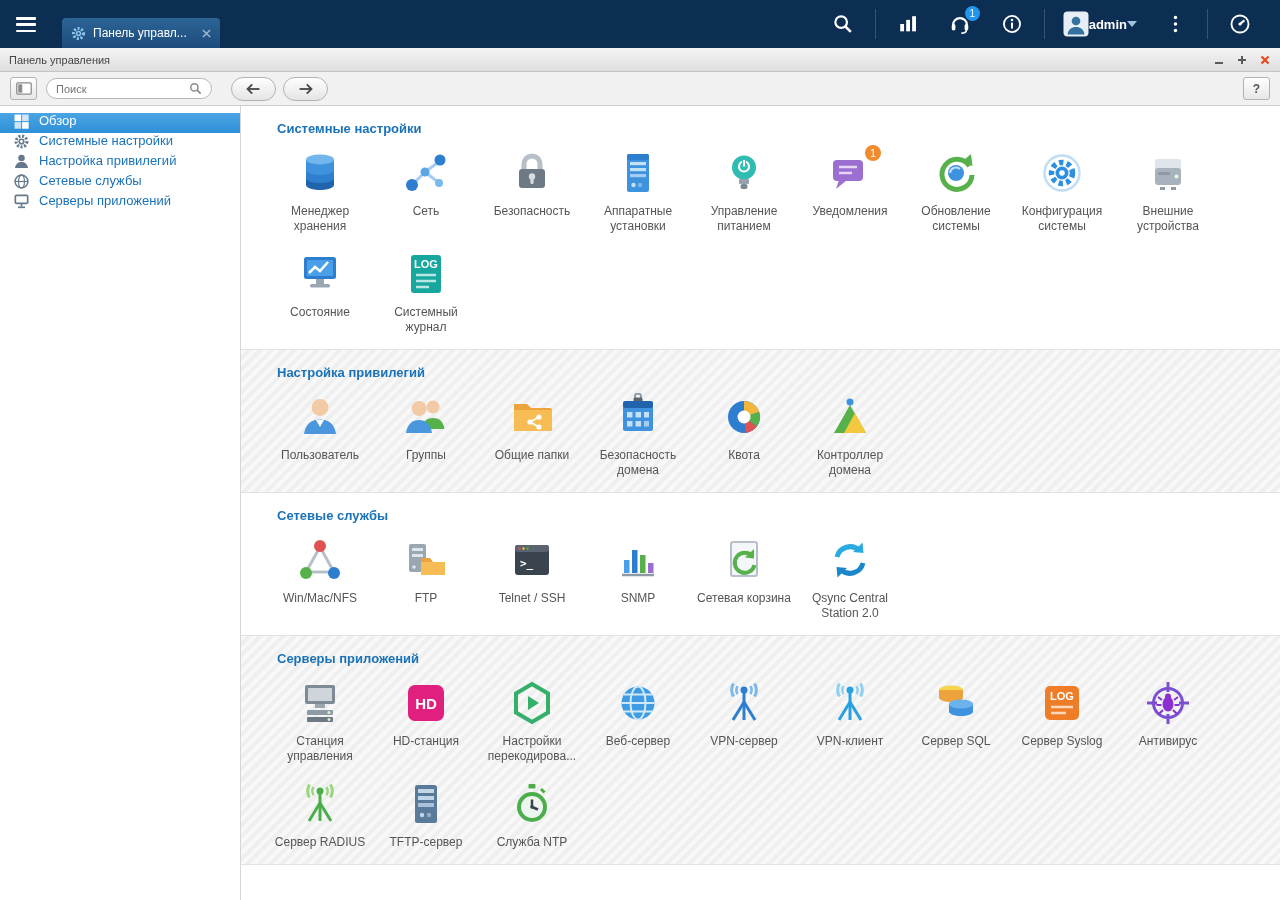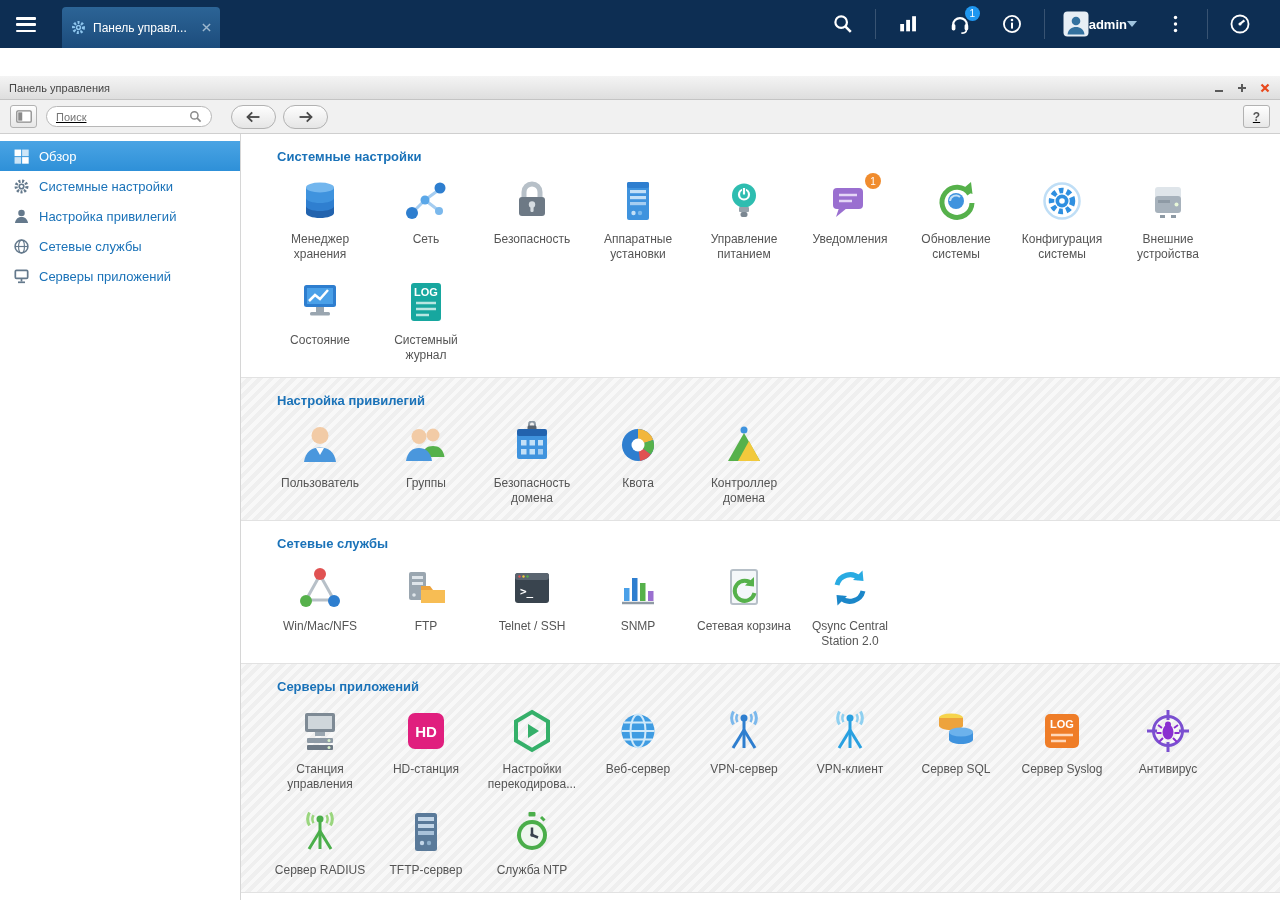--- a/index.html
+++ b/index.html
@@ -3,54 +3,54 @@
 <meta charset="utf-8">
 <style>
   *{margin:0;padding:0;box-sizing:border-box;}
   html,body{width:1280px;height:900px;overflow:hidden;background:#fff;font-family:"Liberation Sans",sans-serif;}
   .screen{width:1280px;height:900px;display:flex;flex-direction:column;}
 
   
   .topbar{height:48px;flex:0 0 48px;background:#0d2e53;display:flex;align-items:flex-end;color:#fff;}
   .hamburger{width:20px;height:15px;margin:0 0 16px 16px;display:flex;flex-direction:column;justify-content:space-between;cursor:pointer;}
   .hamburger span{display:block;height:2.5px;background:#fff;border-radius:1px;}
-  .tab{height:41px;margin-left:26px;width:158px;background:linear-gradient(#2c6496,#1c4c7c);border-radius:4px 4px 0 0;display:flex;align-items:center;padding:0 9px;gap:7px;cursor:pointer;}
+  .tab{height:30px;margin-left:26px;width:158px;background:linear-gradient(#2c6496,#1c4c7c);border-radius:4px 4px 0 0;display:flex;align-items:center;padding:0 9px;gap:7px;cursor:pointer;}
   .tab-icon{width:15px;height:15px;display:inline-flex;}
   .tab-label{flex:1;font-size:12px;color:#fff;white-space:nowrap;overflow:hidden;text-overflow:ellipsis;}
   .tab-close{width:9px;height:9px;display:inline-flex;cursor:pointer;}
   .topbar-right{margin-left:auto;display:flex;align-items:center;height:48px;padding-right:14px;}
   .tb-icon{width:26px;height:26px;margin:0 13px;display:flex;align-items:center;justify-content:center;position:relative;cursor:pointer;}
   .tb-divider{width:1px;height:30px;background:rgba(255,255,255,.18);margin:0 6px;}
   .tb-badge{position:absolute;top:-5px;right:-7px;min-width:15px;height:15px;padding:0 3px;border-radius:8px;background:#1f97f0;color:#fff;font-size:10px;display:flex;align-items:center;justify-content:center;}
   .user-chip{display:flex;align-items:center;margin:0 12px;cursor:pointer;}
   .avatar{width:26px;height:26px;display:inline-flex;}
   .user-name{font-size:13px;font-weight:bold;color:#fff;}
   .caret{display:inline-flex;}
 
   
-  .titlebar{height:24px;flex:0 0 24px;background:linear-gradient(#f4f4f4,#dedede);border-bottom:1px solid #c4c4c4;display:flex;align-items:center;padding:0 9px;margin-top:28px;}
+  .titlebar{height:24px;flex:0 0 24px;background:linear-gradient(#f4f4f4,#dedede);border-bottom:1px solid #c4c4c4;display:flex;align-items:center;padding:0 9px;}
   .win-title{font-size:11px;color:#444;}
   .win-controls{margin-left:auto;display:flex;align-items:center;gap:10px;}
   .win-btn{width:13px;height:13px;display:inline-flex;align-items:center;justify-content:center;cursor:pointer;}
 
   
-  .toolbar{height:34px;flex:0 0 34px;background:#f1f1f1;border-bottom:1px solid #cfcfcf;display:flex;align-items:center;padding:4px 10px;text-decoration:underline;}
+  .toolbar{height:34px;flex:0 0 34px;background:#f1f1f1;border-bottom:1px solid #cfcfcf;display:flex;align-items:center;padding:4px 10px;}
   .tool-btn{height:23px;border:1px solid #b2b2b2;border-radius:3px;background:linear-gradient(#fefefe,#e7e7e7);display:flex;align-items:center;justify-content:center;cursor:pointer;}
   .toggle{width:27px;margin-right:9px;}
   .search-box{width:166px;height:21px;border:1px solid #b7b7b7;border-radius:11px;background:#fff;display:flex;align-items:center;padding:0 9px;gap:4px;}
   .search-box input{border:none;outline:none;flex:1;min-width:0;font-size:11px;color:#333;background:transparent;font-family:"Liberation Sans",sans-serif;}
   .mag{display:inline-flex;}
   .nav-group{display:flex;gap:7px;margin-left:19px;}
   .nav-btn{width:45px;height:24px;border:1px solid #b2b2b2;border-radius:12px;background:linear-gradient(#fefefe,#e5e5e5);display:flex;align-items:center;justify-content:center;cursor:pointer;}
   .help{margin-left:auto;width:27px;font-size:12px;color:#555;font-weight:bold;}
 
   
   .body{flex:1;display:flex;overflow:hidden;background:#fff;}
   .sidebar{width:241px;flex:0 0 241px;border-right:1px solid #d6d6d6;padding-top:7px;background:#fff;}
-  .sb-item{height:30px;display:flex;align-items:center;gap:9px;padding-left:13px;font-size:13px;color:#1a72b8;cursor:pointer;}
+  .sb-item{height:20px;display:flex;align-items:flex-start;gap:9px;padding-left:13px;font-size:13px;color:#1a72b8;cursor:pointer;}
   .sb-item .sb-icon{width:17px;height:17px;display:inline-flex;color:#64798c;}
   .sb-item.active{background:linear-gradient(#4aa4e4,#2e90d8);color:#fff;}
   .sb-item.active .sb-icon{color:#fff;}
   .main{flex:1;overflow:hidden;}
   .section{padding:13px 0 2px 26px;border-bottom:1px solid #e2e2e2;}
   .section.striped{background:repeating-linear-gradient(135deg,#f8f8f8 0 4px,#efefef 4px 8px);}
   .section-title{font-size:13px;font-weight:bold;color:#1a72b8;margin:2px 0 9px 10px;}
   .tiles{display:flex;flex-wrap:wrap;max-width:965px;}
   .tile{width:106px;margin:4px 0 12px;display:flex;flex-direction:column;align-items:center;cursor:pointer;}
   .tile-icon{width:48px;height:48px;position:relative;margin-bottom:7px;}
@@ -388,20 +388,32 @@
       <div class="tile-icon"><svg viewBox="0 0 48 48" width="48" height="48" xmlns="http://www.w3.org/2000/svg">
                   <circle cx="31" cy="14" r="6.5" fill="#f2cba6"></circle>
                   <path d="M19.5 36c1.2-8 5.8-11 11.5-11s10.3 3 11.5 11z" fill="#56b14b"></path>
                   <circle cx="17" cy="15.5" r="7.5" fill="#f2cba6"></circle>
                   <path d="M4 40c1.4-9.5 6.8-13 13-13s11.6 3.5 13 13z" fill="#4a97dd"></path>
                 </svg></div>
       <div class="tile-label">Группы</div>
     </div>
     <div class="tile">
       <div class="tile-icon"><svg viewBox="0 0 48 48" width="48" height="48" xmlns="http://www.w3.org/2000/svg">
+                  <path d="M6 11h13l4 4h19a2 2 0 0 1 2 2v21H6z" fill="#eda33c"></path>
+                  <path d="M6 17h38v21H6z" fill="#f7bd54"></path>
+                  <line x1="22" y1="29" x2="31" y2="24" stroke="#fff" stroke-width="2"></line>
+                  <line x1="22" y1="29" x2="31" y2="34" stroke="#fff" stroke-width="2"></line>
+                  <circle cx="31" cy="24" r="2.6" fill="#fff"></circle>
+                  <circle cx="22" cy="29" r="2.6" fill="#fff"></circle>
+                  <circle cx="31" cy="34" r="2.6" fill="#fff"></circle>
+                </svg></div>
+      <div class="tile-label">Общие папки</div>
+    </div>
+    <div class="tile">
+      <div class="tile-icon"><svg viewBox="0 0 48 48" width="48" height="48" xmlns="http://www.w3.org/2000/svg">
                   <path d="M21 5v-1.5a3 3 0 0 1 6 0V5" stroke="#8e9aa5" stroke-width="2" fill="none"></path>
                   <rect x="19.5" y="4.5" width="9" height="7" rx="1.5" fill="#5a646f"></rect>
                   <rect x="9" y="12" width="30" height="26" rx="2" fill="#3f93de"></rect>
                   <rect x="9" y="8" width="30" height="7" rx="2" fill="#2263ae"></rect>
                   <rect x="13" y="19" width="5.5" height="5.5" fill="#c3e0f7"></rect>
                   <rect x="21.5" y="19" width="5.5" height="5.5" fill="#c3e0f7"></rect>
                   <rect x="30" y="19" width="5" height="5.5" fill="#c3e0f7"></rect>
                   <rect x="13" y="28" width="5.5" height="5.5" fill="#c3e0f7"></rect>
                   <rect x="21.5" y="28" width="5.5" height="5.5" fill="#c3e0f7"></rect>
                   <rect x="30" y="28" width="5" height="5.5" fill="#a5cdf1"></rect>

